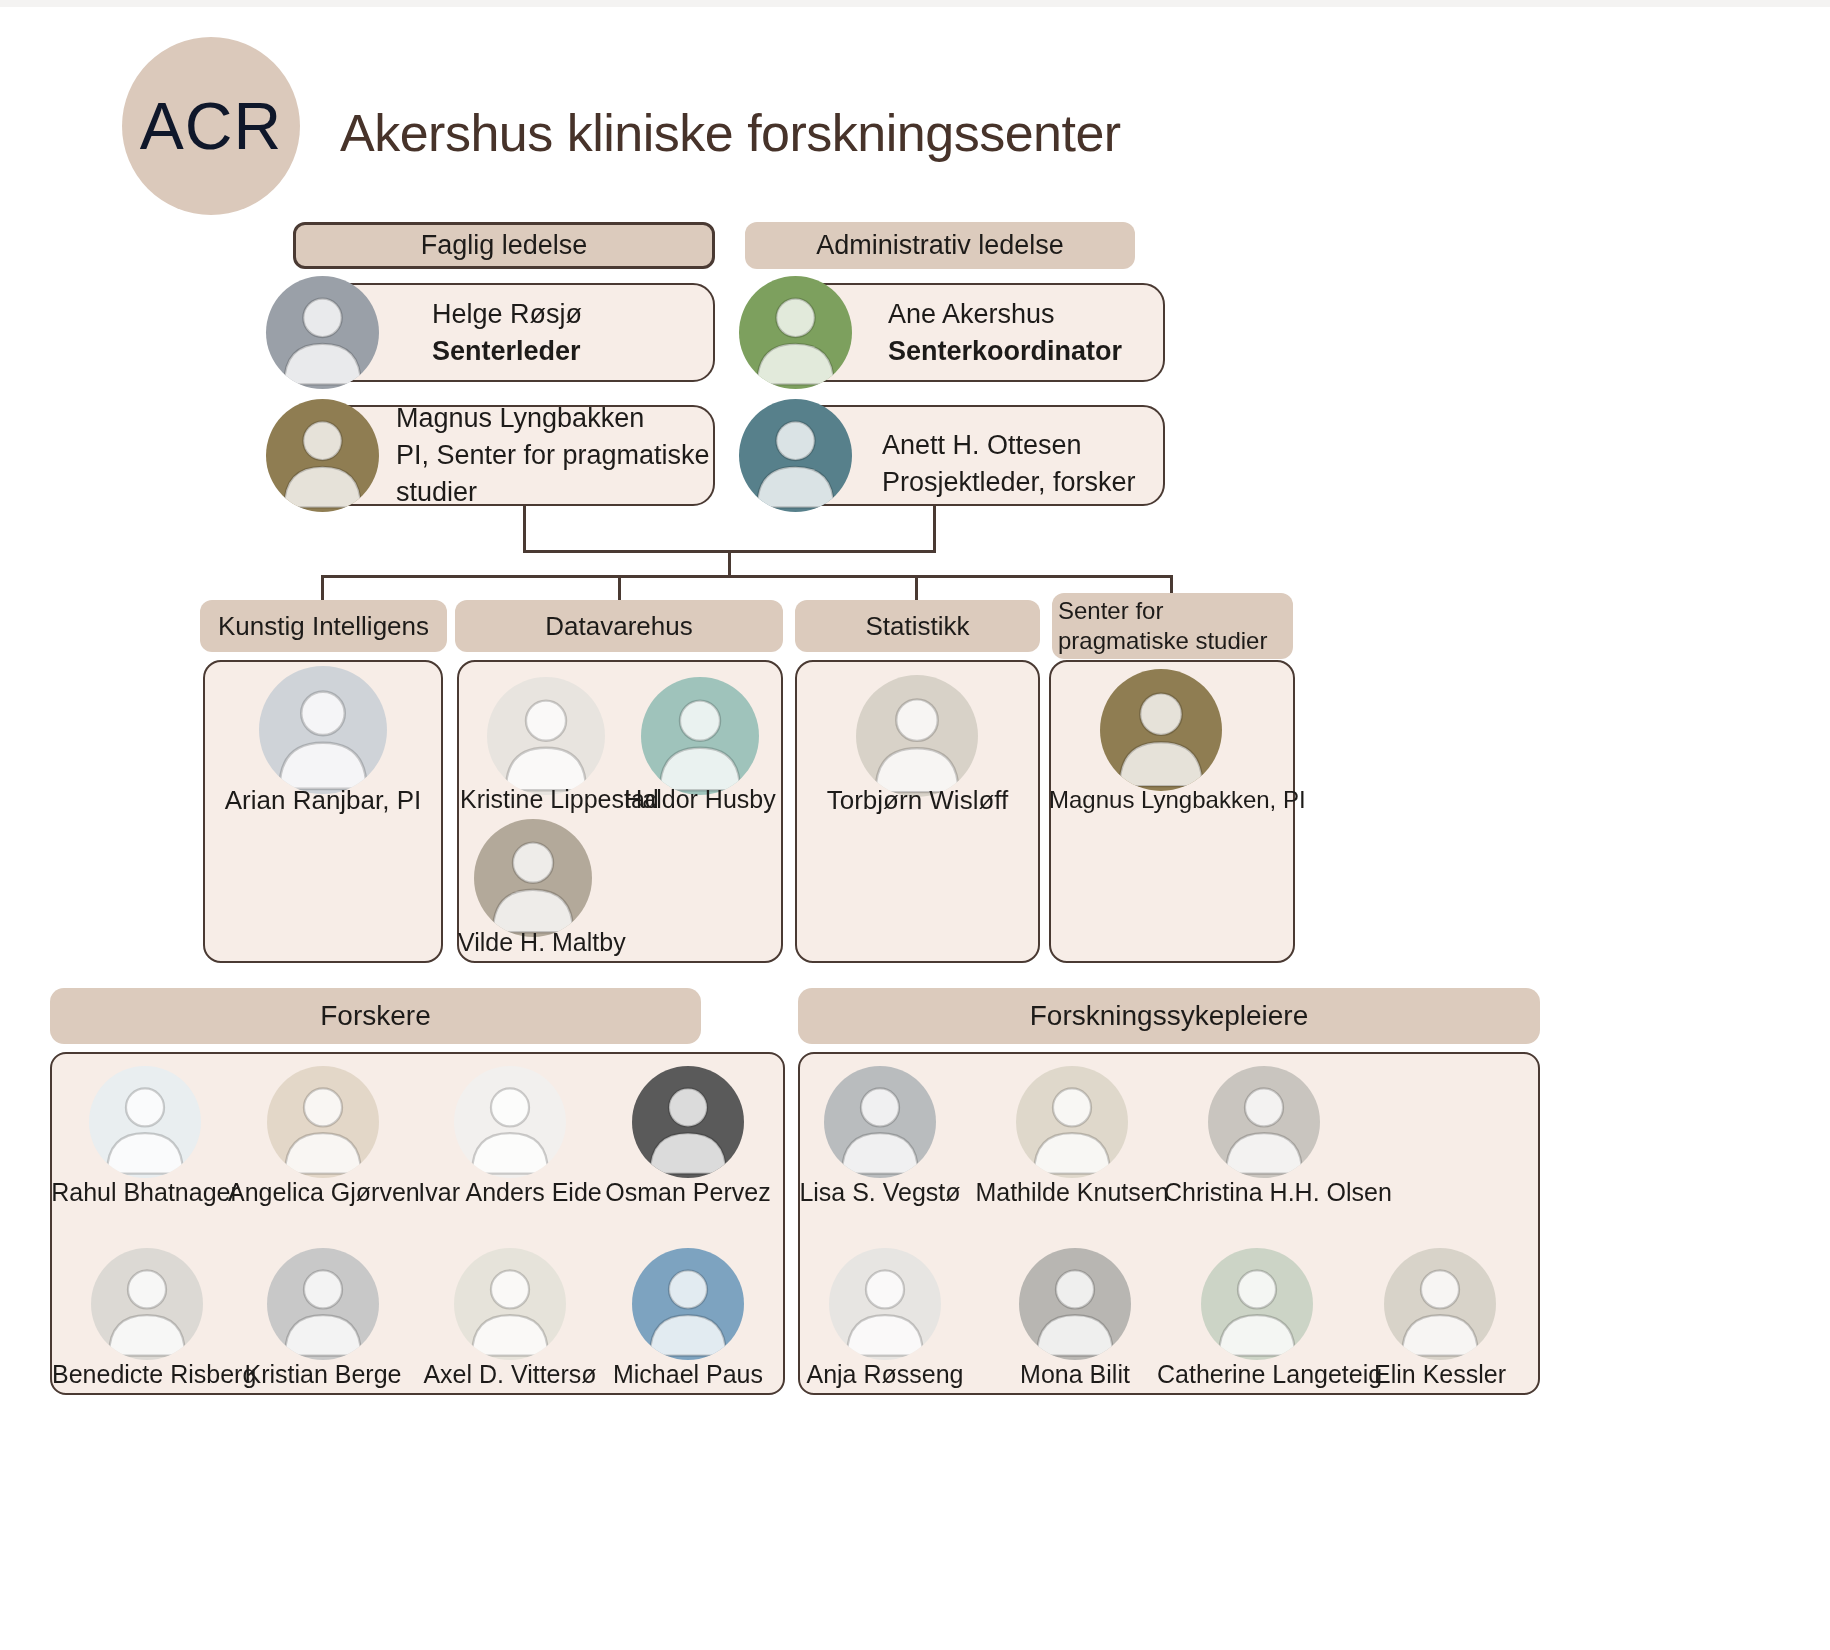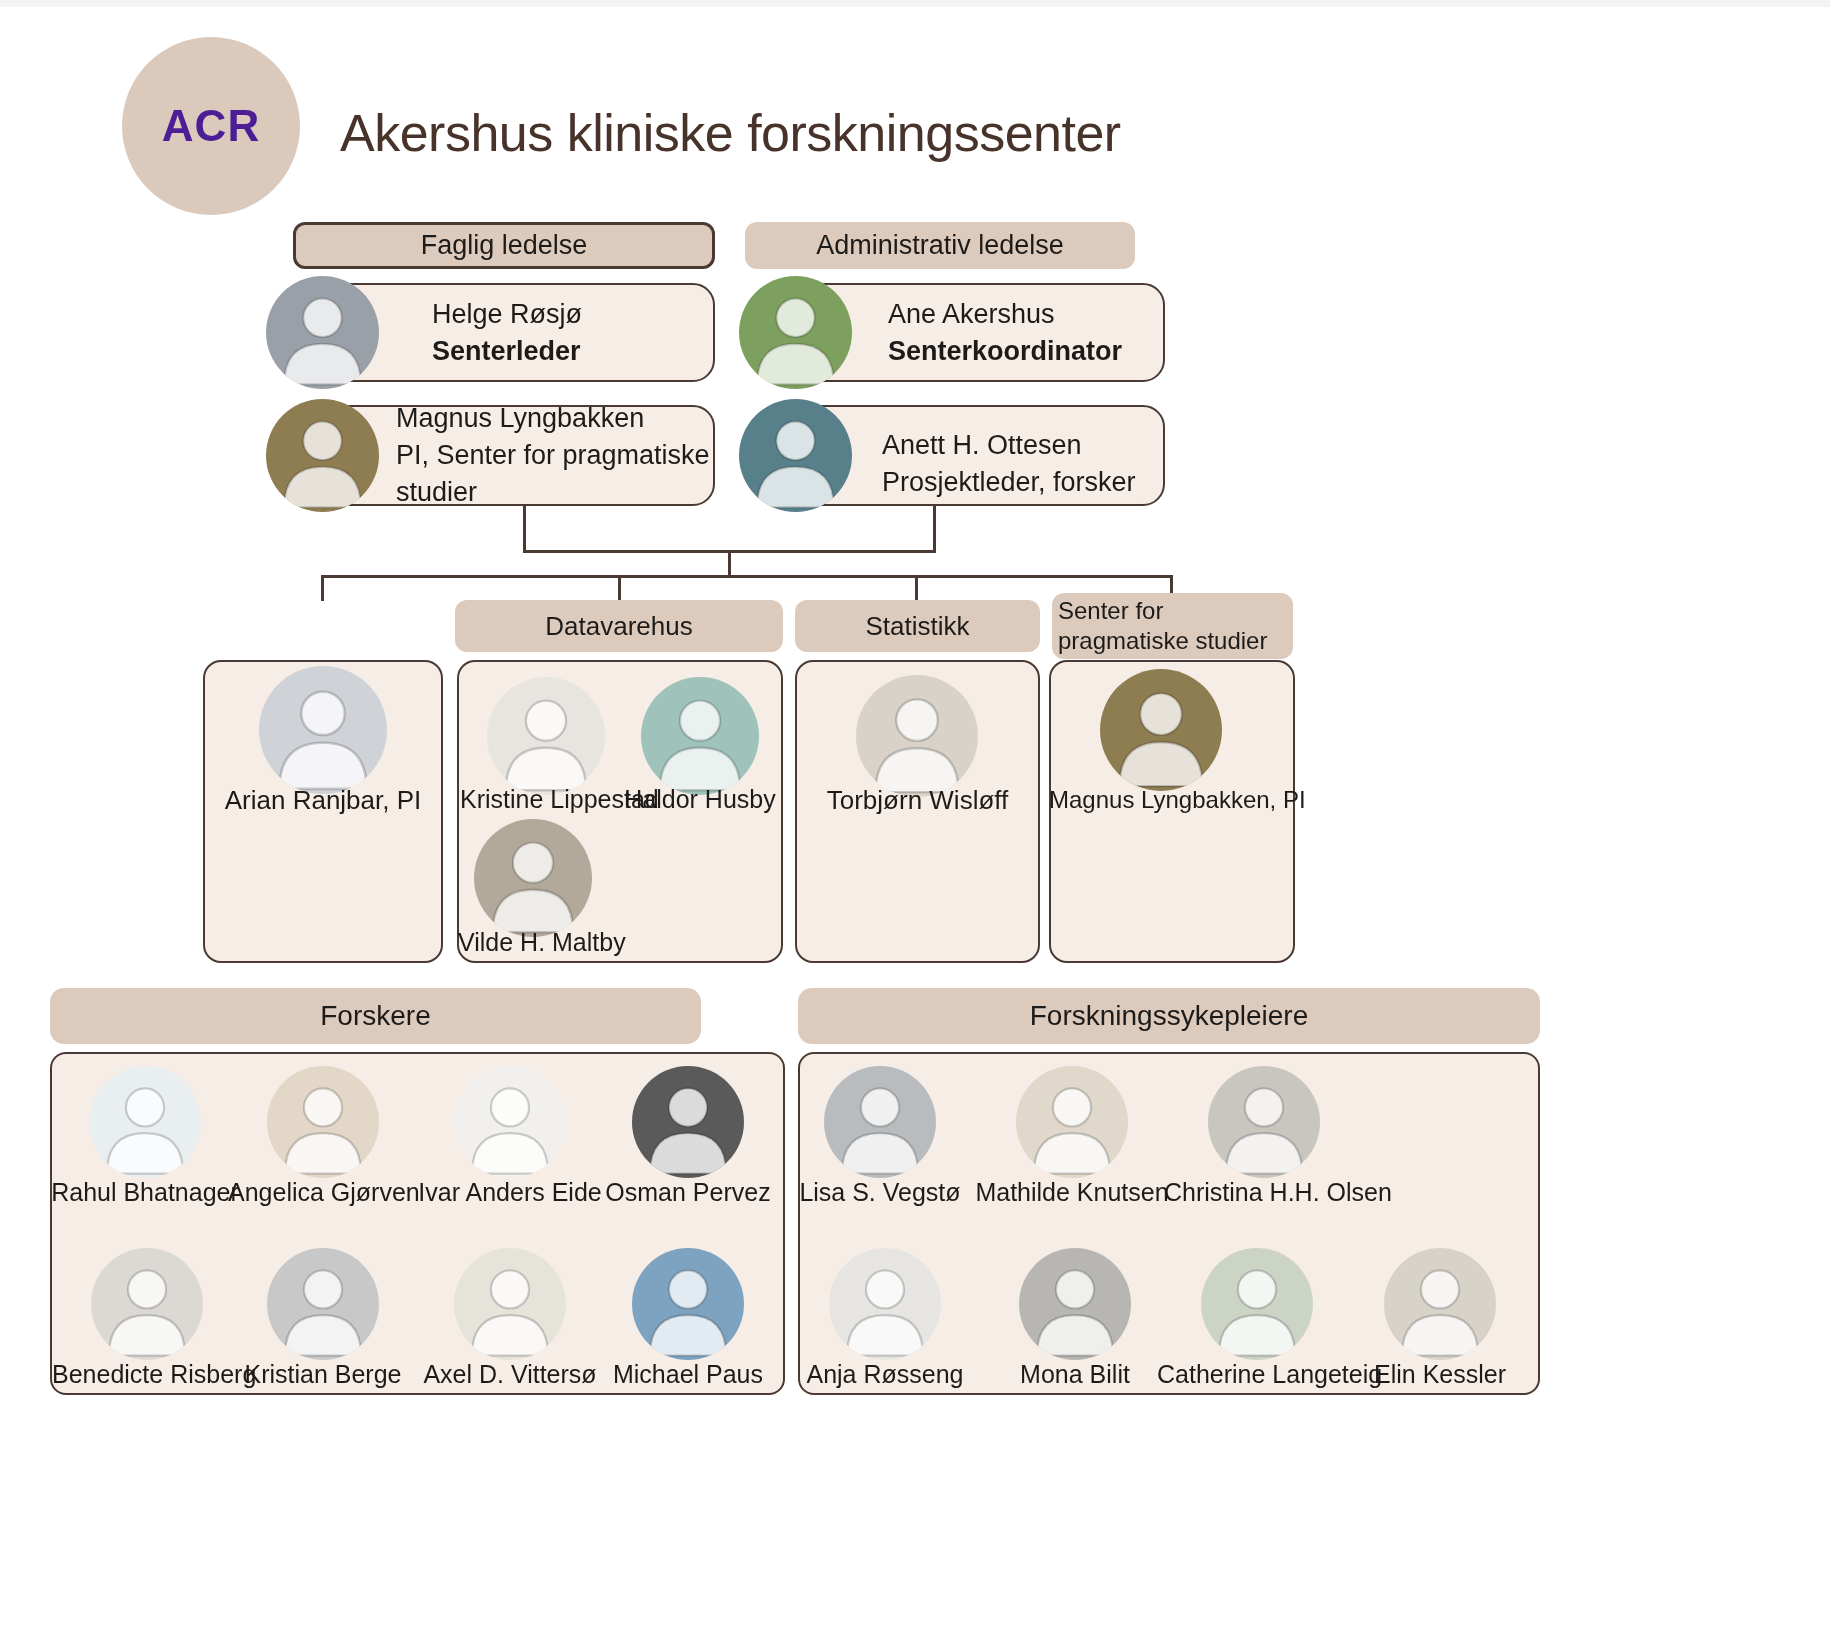--- a/index.html
+++ b/index.html
@@ -3,21 +3,21 @@
 <meta charset="utf-8">
 <style>
   html,body{margin:0;padding:0;background:#ffffff;}
   .canvas{position:relative;width:1830px;height:1650px;background:#ffffff;
           font-family:"Liberation Sans", sans-serif;color:#1d1b19;overflow:hidden;}
   .topstrip{position:absolute;left:0;top:0;width:1830px;height:7px;background:#f4f3f2;}
 
   
   .logo{position:absolute;left:122px;top:37px;width:178px;height:178px;border-radius:50%;
         background:#dbc9bb;display:flex;align-items:center;justify-content:center;}
-  .logo span{font-size:44px;font-weight:700;color:#4c1d95;letter-spacing:1px;}
+  .logo span{font-size:66px;font-weight:400;color:#0f172a;letter-spacing:1px;}
   .title{position:absolute;left:340px;top:103px;font-size:52px;font-weight:500;
          color:#47332a;letter-spacing:-0.5px;white-space:nowrap;}
 
   
   .hdrbox{position:absolute;background:#dccbbd;border-radius:12px;display:flex;
           align-items:center;justify-content:center;font-size:27px;
           color:#1d1b19;box-sizing:border-box;}
   .hdrbox.bordered{border:3px solid #4a3a33;}
 
   
@@ -107,20 +107,21 @@
   <div class="line" style="left:523px;top:506px;width:3px;height:46px;"></div>
   <div class="line" style="left:933px;top:506px;width:3px;height:46px;"></div>
   <div class="line" style="left:523px;top:550px;width:413px;height:3px;"></div>
   <div class="line" style="left:728px;top:550px;width:3px;height:27px;"></div>
   <div class="line" style="left:321px;top:575px;width:852px;height:3px;"></div>
   <div class="line" style="left:321px;top:575px;width:3px;height:26px;"></div>
   <div class="line" style="left:618px;top:575px;width:3px;height:26px;"></div>
   <div class="line" style="left:915px;top:575px;width:3px;height:26px;"></div>
   <div class="line" style="left:1170px;top:575px;width:3px;height:26px;"></div>
 
+  <div class="hdrbox" style="left:200px;top:600px;width:247px;height:52px;font-size:26px;">Kunstig Intelligens</div>
   <div class="hdrbox" style="left:455px;top:600px;width:328px;height:52px;font-size:26px;">Datavarehus</div>
   <div class="hdrbox" style="left:795px;top:600px;width:245px;height:52px;font-size:26px;">Statistikk</div>
   <div class="hdrbox" style="left:1052px;top:593px;width:241px;height:66px;font-size:24px;line-height:1.25;padding:0 6px;">Senter for pragmatiske studier</div>
 
   <div class="mbox" style="left:203px;top:660px;width:240px;height:303px;"></div>
   <div class="mbox" style="left:457px;top:660px;width:326px;height:303px;"></div>
   <div class="mbox" style="left:795px;top:660px;width:245px;height:303px;"></div>
   <div class="mbox" style="left:1049px;top:660px;width:246px;height:303px;"></div>
 
   <div class="avatar" style="left: 259px; top: 666px; width: 128px; height: 128px; background: rgb(207, 211, 216);">

